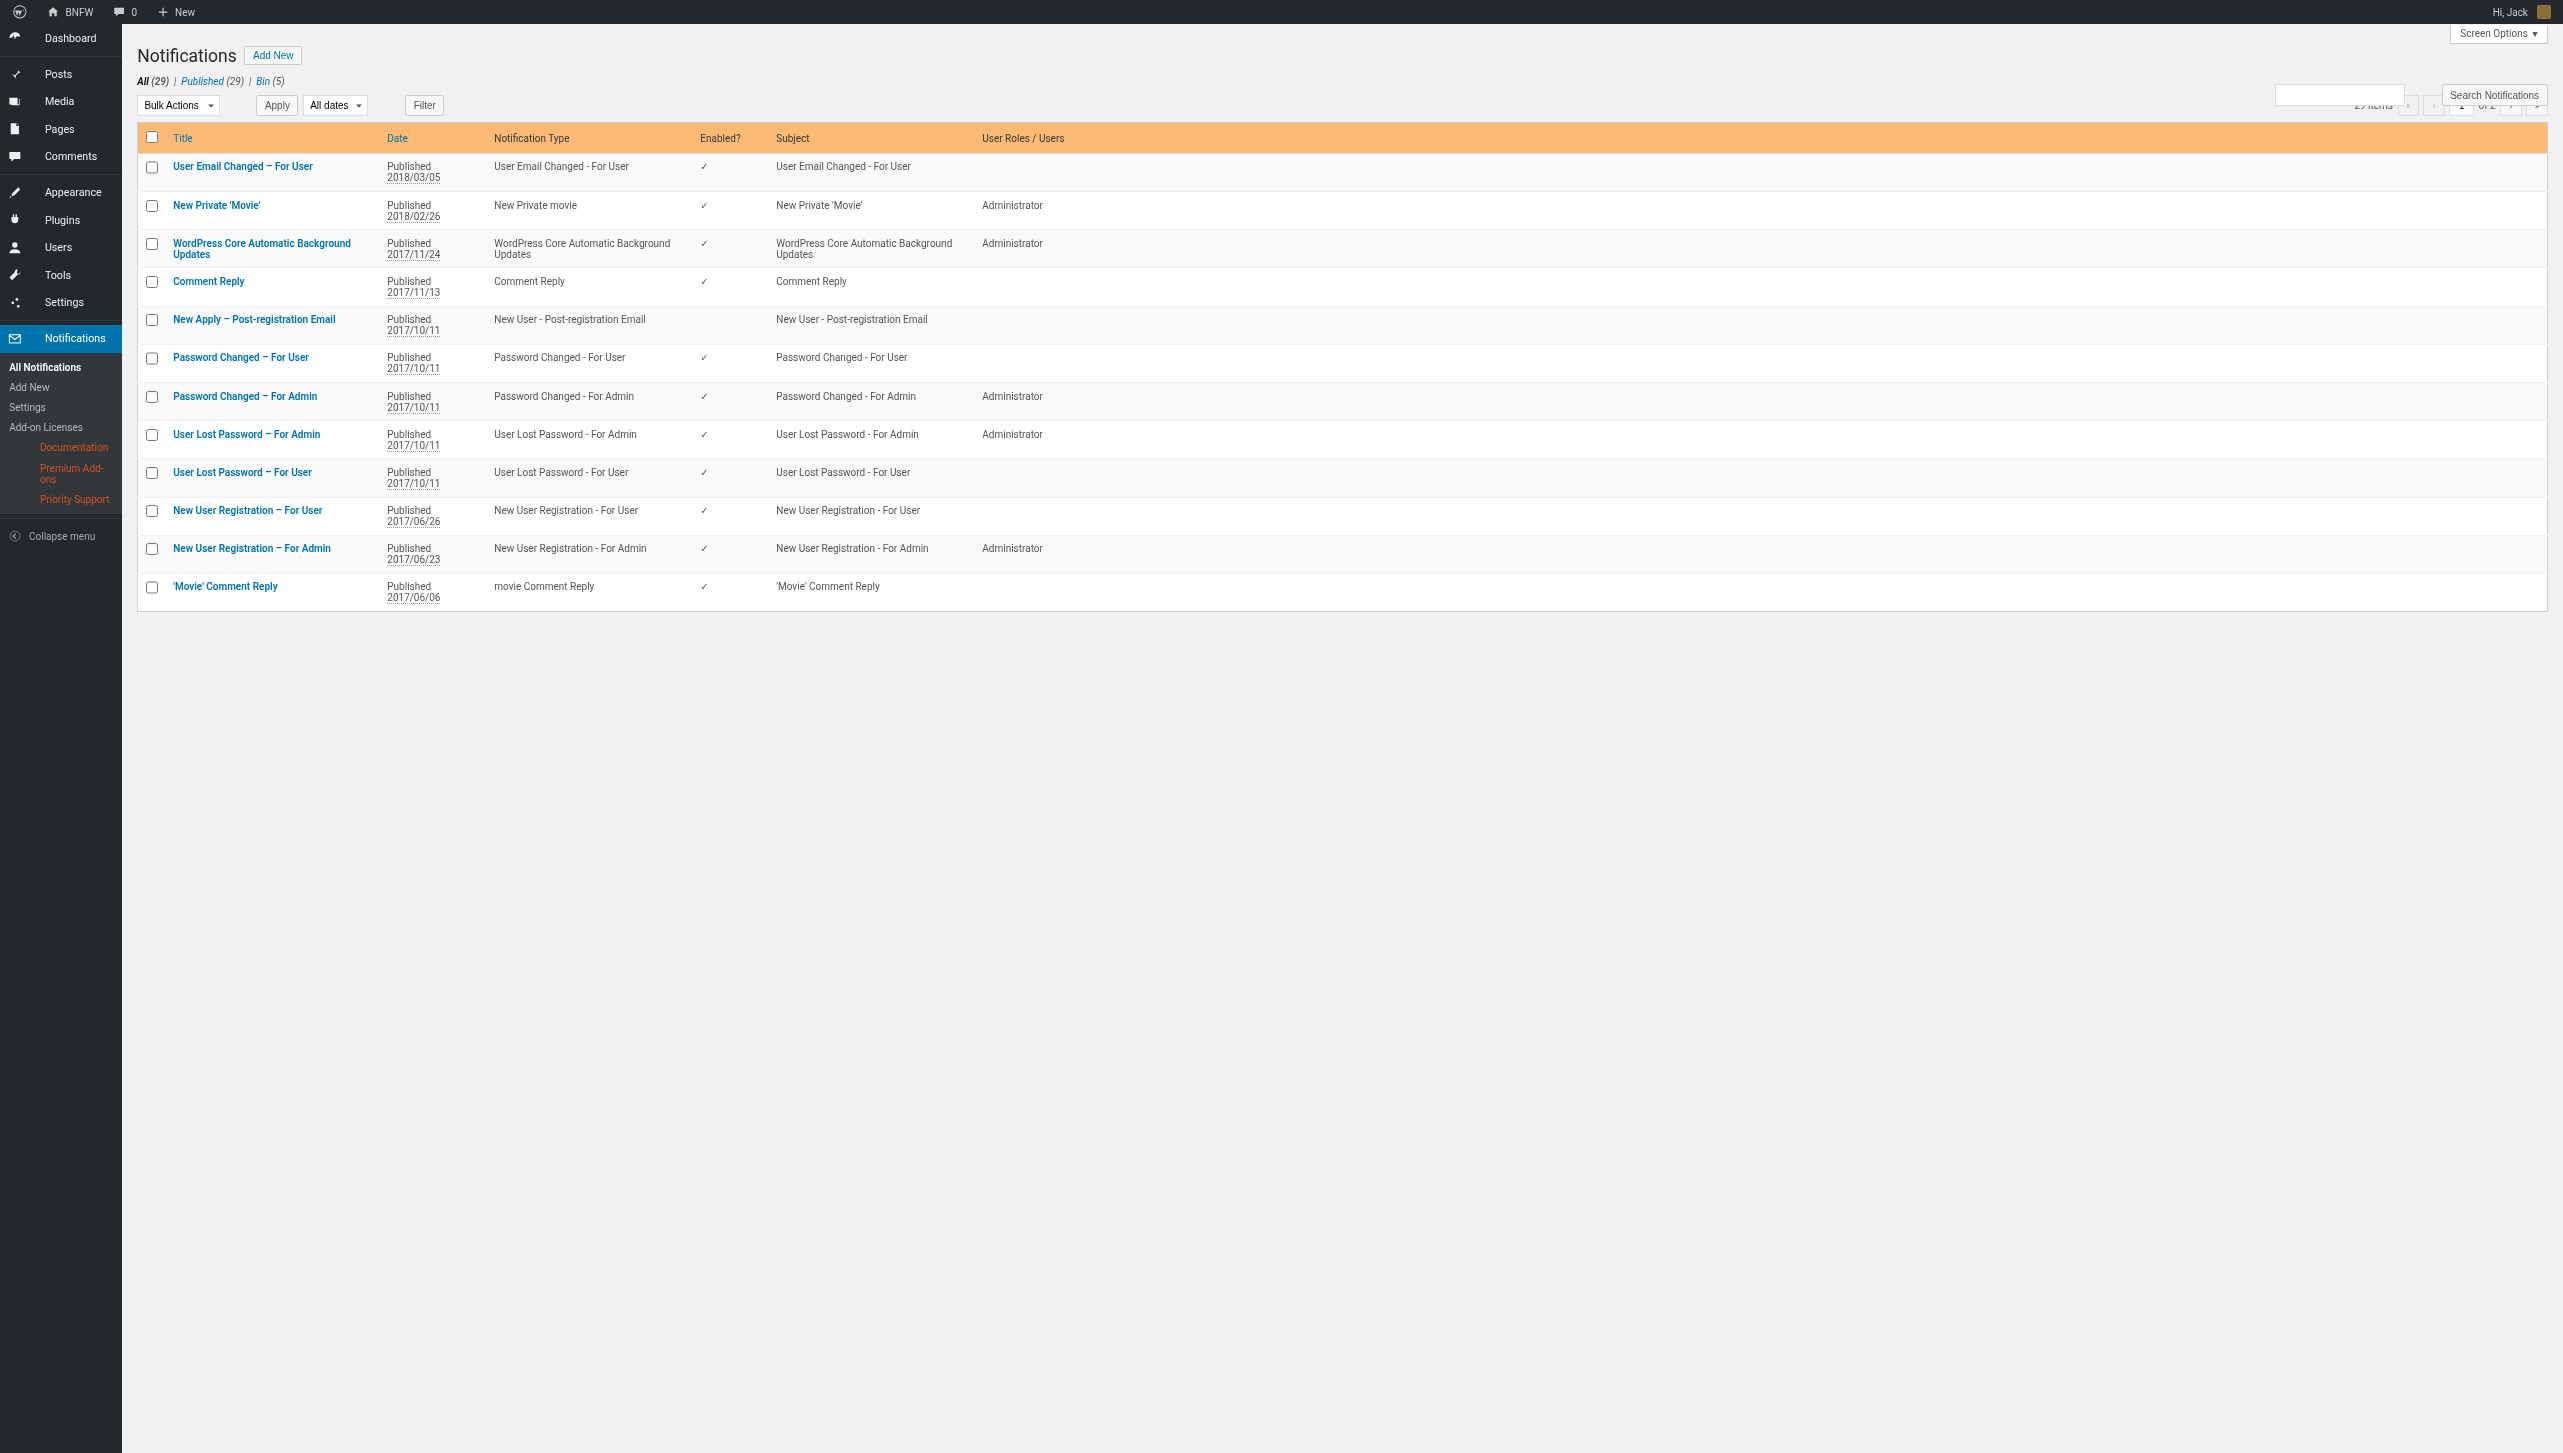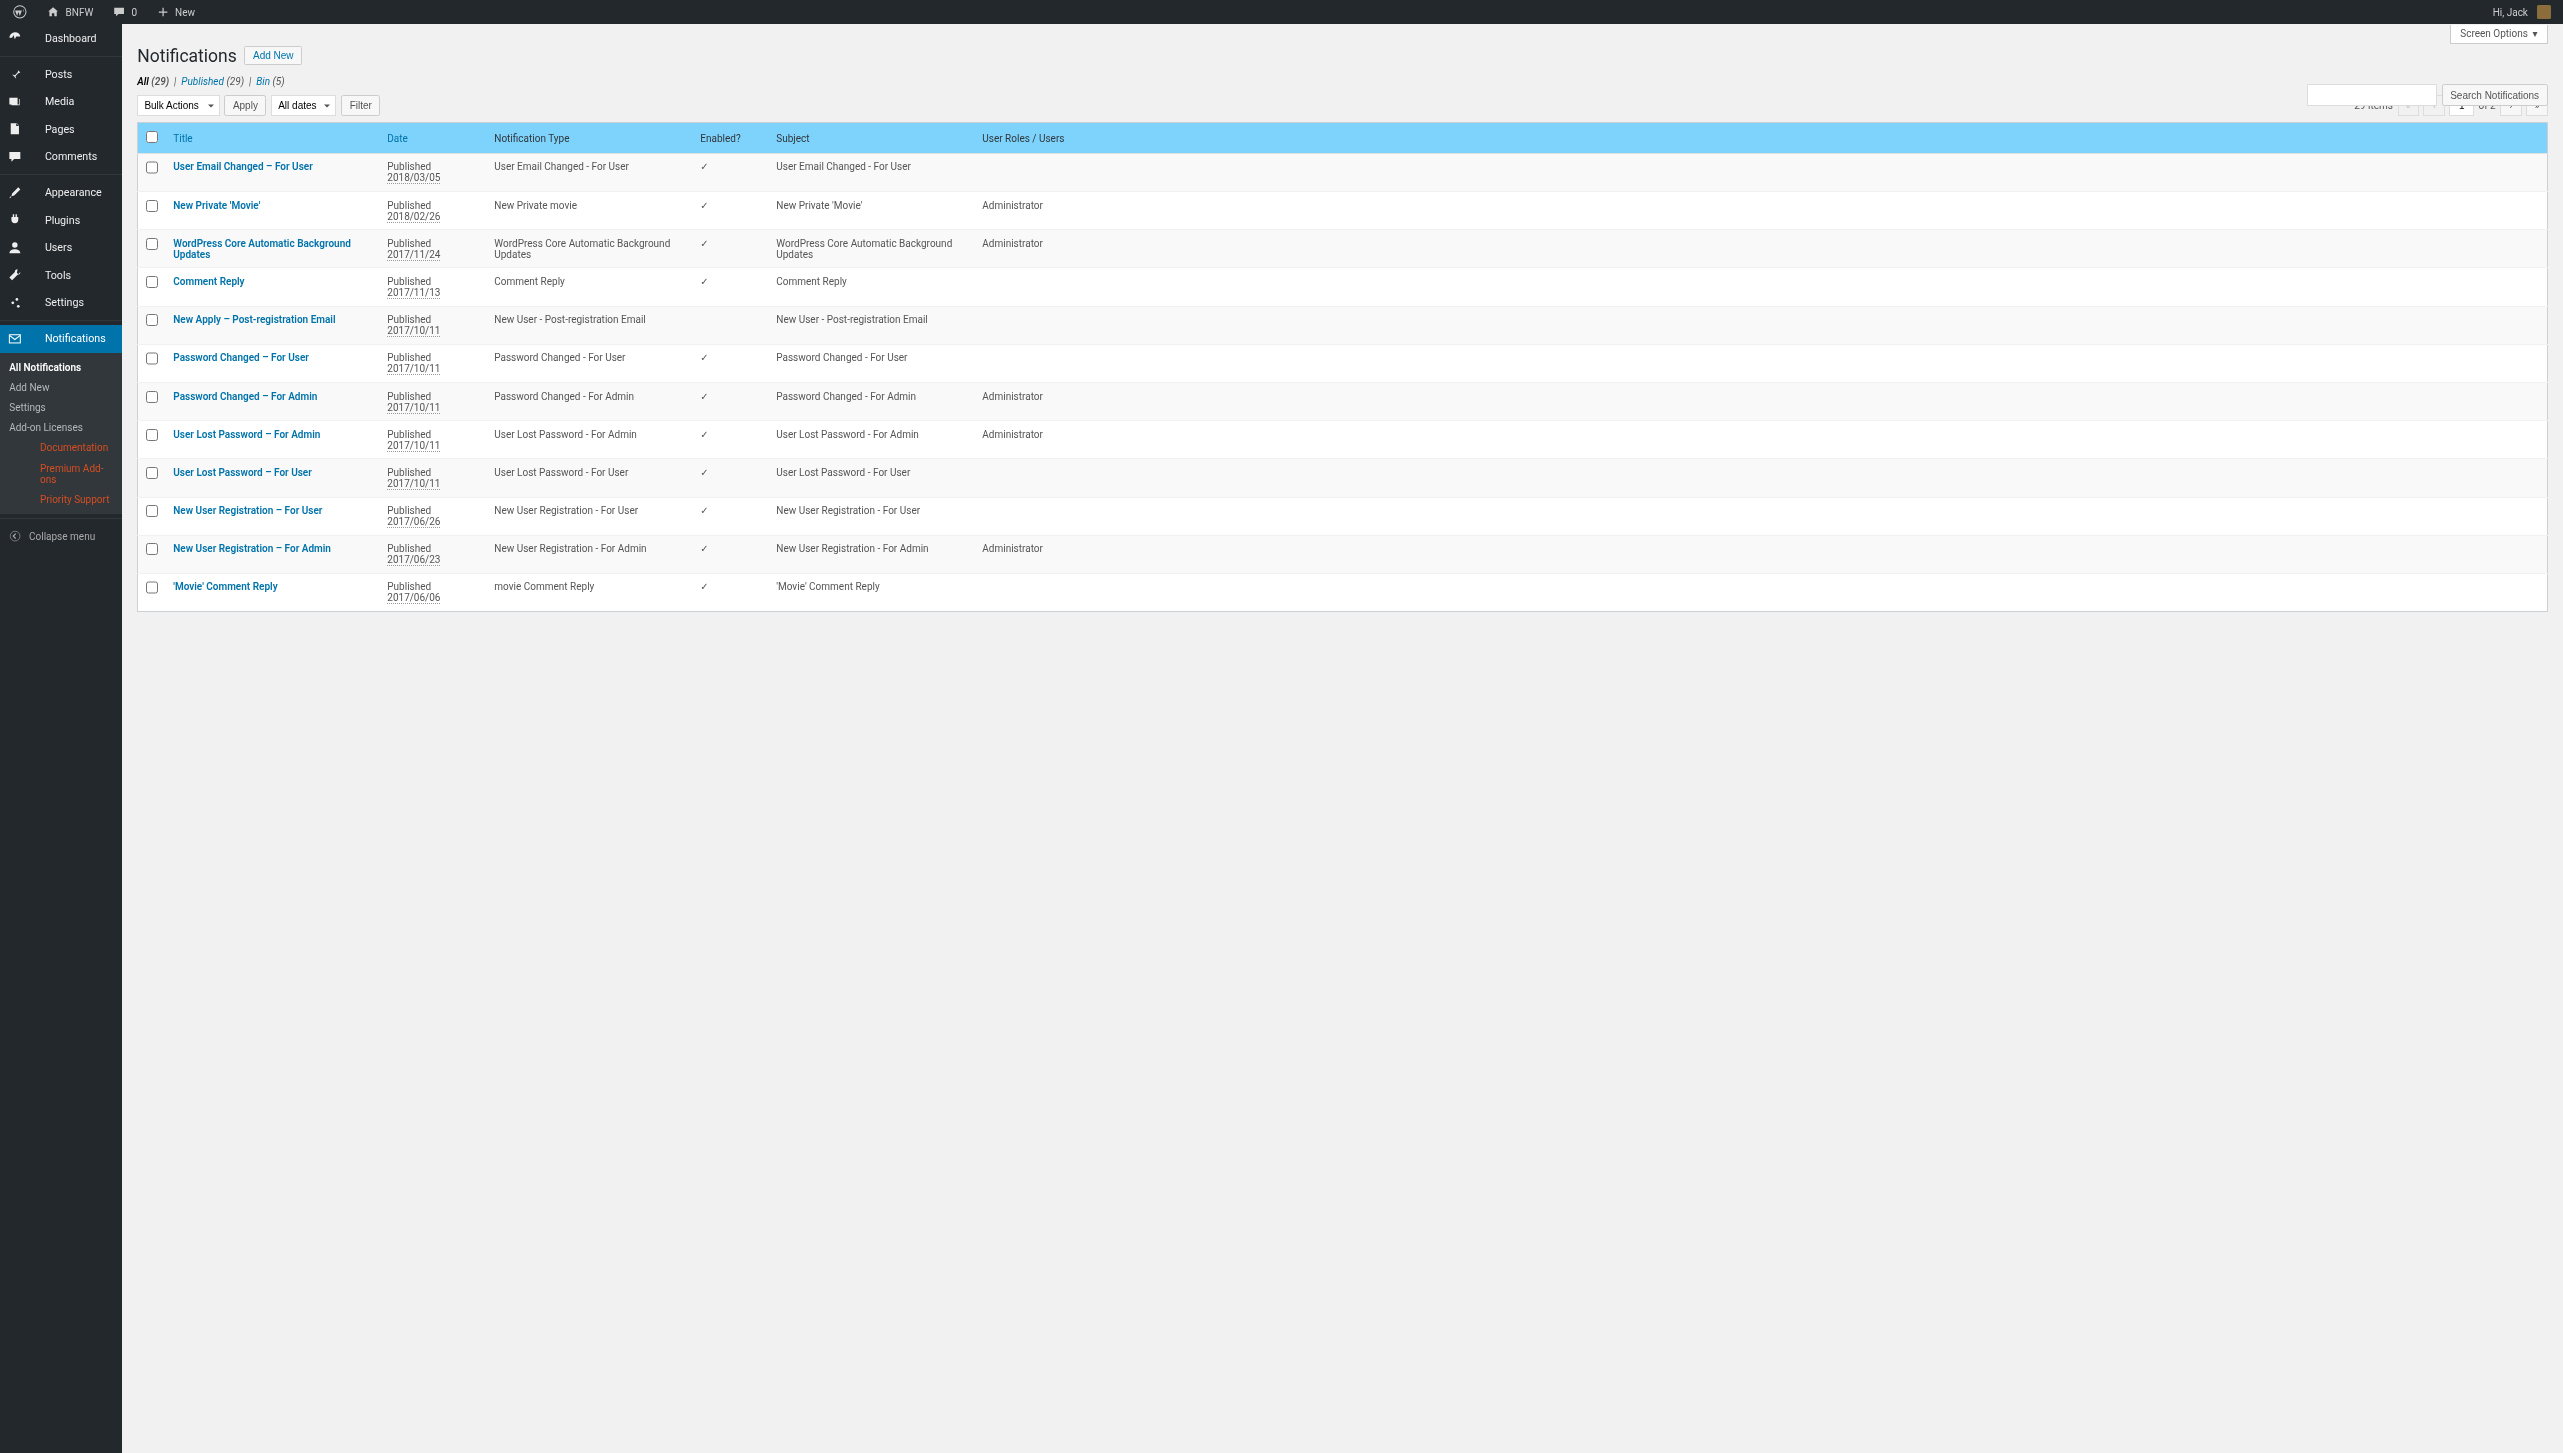--- a/index.html
+++ b/index.html
@@ -39,31 +39,31 @@
 .subsubsub a { color: #0073aa; }
 .subsubsub .current { color: #000; font-weight: 600; }
 .subsubsub .count { color: #555; }
 
 .tablenav { display: flex; justify-content: space-between; align-items: center; margin: 6.1px 0; }
 .tablenav-left { display: flex; gap: 4.6px; align-items: center; }
 select { border: 0.8px solid #ddd; background: #fff; padding: 1.5px 18.3px 1.5px 6.1px; height: 21.4px; font-size: 10px; appearance: none; position: relative; }
 .select-wrap { position: relative; display: inline-block; }
 .select-wrap::after { content: ''; position: absolute; right: 6.1px; top: 50%; transform: translateY(-50%); width: 0; height: 0; border-left: 3.1px solid transparent; border-right: 3.1px solid transparent; border-top: 3.1px solid #555; pointer-events: none; }
 .select-wrap::before { content: ''; position: absolute; right: 6.1px; top: calc(50% - 6.1px); width: 0; height: 0; border-left: 3.1px solid transparent; border-right: 3.1px solid transparent; border-bottom: 3.1px solid #555; pointer-events: none; }
-.btn { border: 0.8px solid #ccc; background: #f7f7f7; padding: 0 7.6px; height: 21.4px; font-size: 10px; cursor: pointer; color: #555; border-radius: 2.3px; }
+.btn { border: 0.8px solid #ccc; background: #f7f7f7; padding: 0 7.6px; height: 21.4px; font-size: 10px; cursor: pointer; color: #555; border-radius: 2.3px; margin-left: 32px; }
 .search-box { position: absolute; right: 15.3px; top: 60px; display: flex; gap: 4.6px; }
 .search-input { border: 0.8px solid #ddd; background: #fff; height: 21.4px; width: 130px; padding: 0 4.6px; font-size: 10px; }
 
 .tablenav-pages { display: flex; align-items: center; gap: 4.6px; font-size: 10px; color: #555; }
 .page-btn { border: 0.8px solid #ddd; background: #f7f7f7; width: 21.4px; height: 21.4px; display: inline-flex; align-items: center; justify-content: center; cursor: pointer; color: #555; }
 .page-btn.disabled { background: #f1f1f1; color: #bbb; cursor: default; }
 .page-input { width: 24.4px; height: 21.4px; border: 0.8px solid #ddd; text-align: center; font-size: 10px; }
 
 
-table.wp-list { width: 100%; border-collapse: collapse; background: #7dd3fc; border: 0.8px solid #ccd0d4; }
+table.wp-list { width: 100%; border-collapse: collapse; background: #fdba74; border: 0.8px solid #ccd0d4; }
 table.wp-list th { text-align: left; padding: 7.6px; font-weight: 400; color: #32373c; border-bottom: 0.8px solid #e1e1e1; }
 table.wp-list th a { color: #0073aa; cursor: pointer; }
 table.wp-list td { padding: 7.6px; vertical-align: top; border: none; font-size: 10px; color: #555; }
 table.wp-list tbody tr { border-top: 0.8px solid #f1f1f1; }
 table.wp-list tbody tr:nth-child(odd) { background: #f9f9f9; }
 table.wp-list tbody tr:nth-child(even) { background: #fff; }
 .col-cb { width: 23px; }
 .col-title { width: 214px; }
 .col-date { width: 107px; }
 .col-type { width: 206px; }

